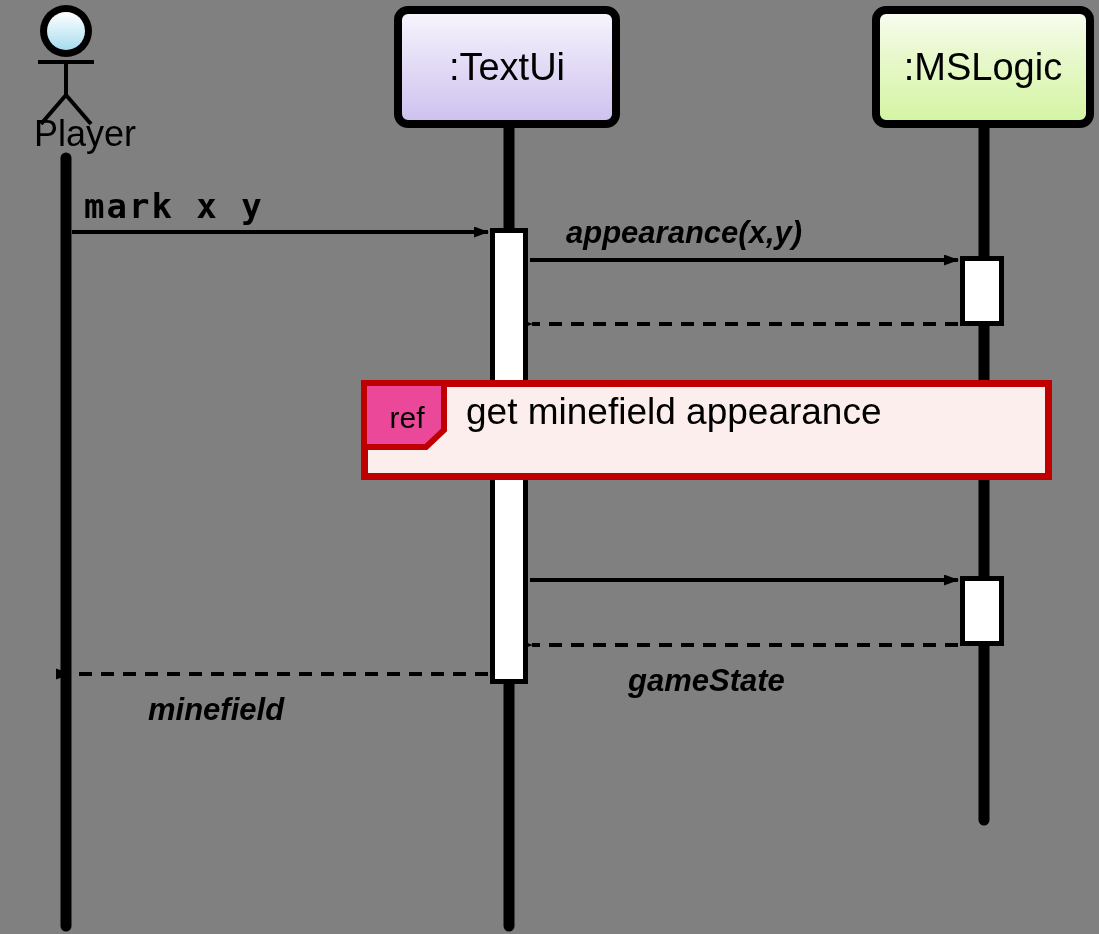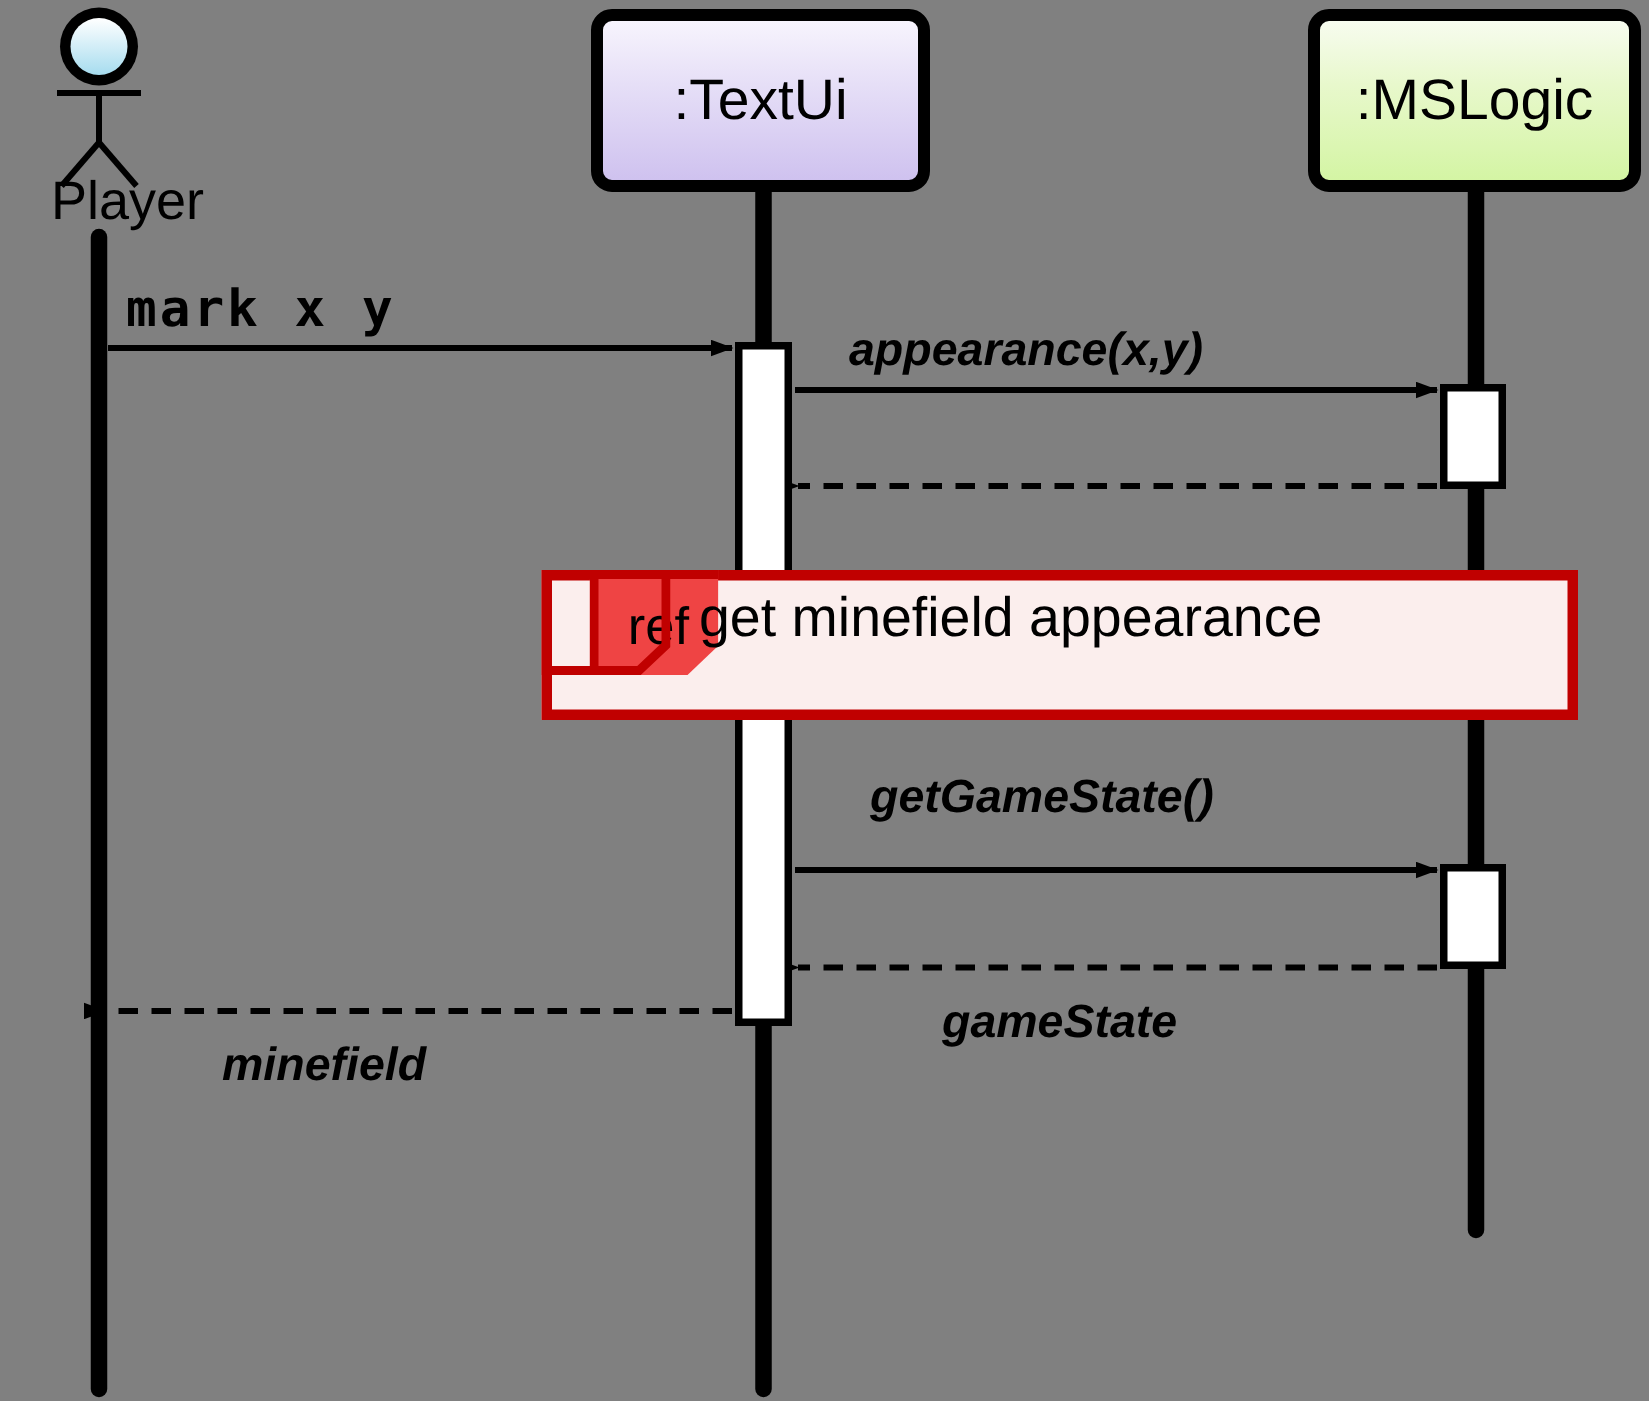--- a/index.html
+++ b/index.html
@@ -89,31 +89,30 @@
     position: absolute;
     left: 361px; top: 380px; width: 691px; height: 100px;
     box-sizing: border-box;
     background: #fbeeed;
     border: 7px solid #c00000;
   }
   #ref-tag {
     position: absolute;
     left: 361px; top: 380px; width: 86px; height: 70px;
     box-sizing: border-box;
-    background: #ef4444;
+    background: #ec4899;
     border: 6px solid #c00000;
     border-right: none;
     border-bottom: none;
     display: flex;
     align-items: center;
     justify-content: center;
-    font-size: 35px;
+    font-size: 30px;
     color: #000;
     clip-path: polygon(0 0, 100% 0, 100% 72%, 76% 100%, 0 100%);
-    margin-left: 32px;
   }
   #ref-tag-shape {
     position: absolute;
     left: 361px; top: 380px; width: 86px; height: 70px;
   }
   #ref-title {
     position: absolute;
     left: 466px; top: 391px;
     font-size: 37px;
     color: #000;
@@ -179,20 +178,19 @@
   <div id="ref-tag">ref</div>
   <svg id="ref-tag-shape" viewBox="0 0 86 70" xmlns="http://www.w3.org/2000/svg">
     <path d="M3,3 L83,3 L83,50 L65,67 L3,67 z" fill="none" stroke="#c00000" stroke-width="6"></path>
   </svg>
   <div id="ref-title">get minefield appearance</div>
 
   <div class="msg-label mono-bold" id="lbl-mark">mark x y</div>
 
   <div class="msg-label italic-bold" id="lbl-markcell">appearance(x,y)</div>
 
-  <div class="msg-label italic-bold" id="lbl-getstate">getGameState()</div>
 
   <div class="msg-label italic-bold" id="lbl-gamestate">gameState</div>
 
 
   <div class="msg-label italic-bold" id="lbl-show-2">minefield</div>
 
 </div>
 
 </body></html>

